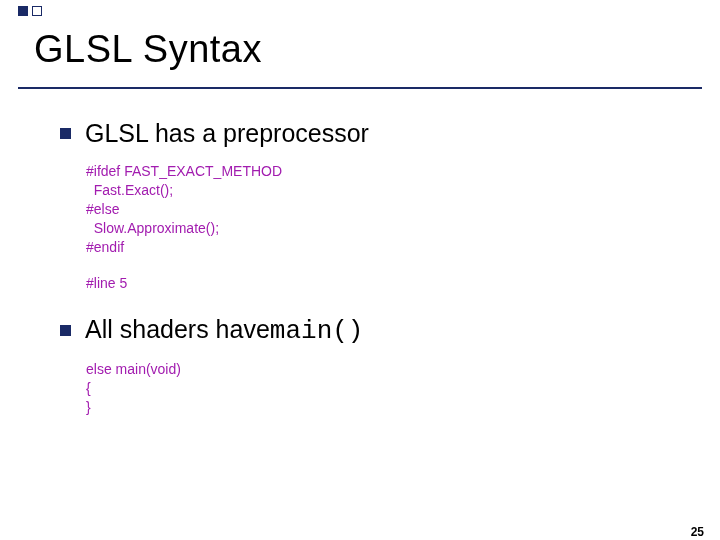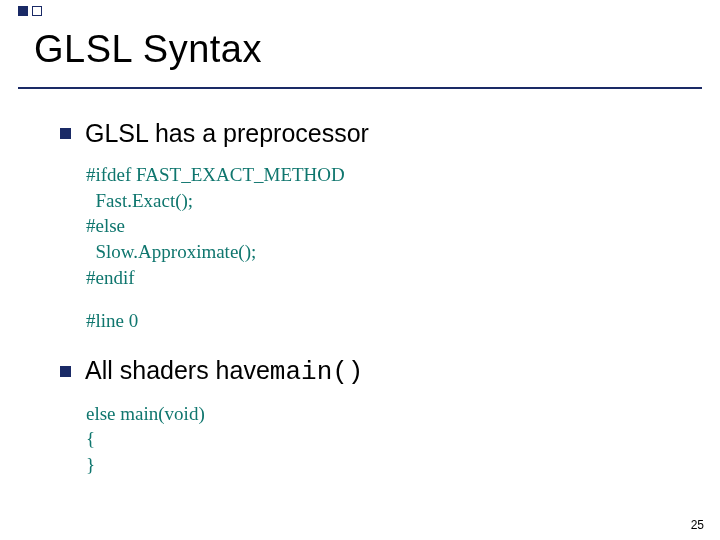--- a/index.html
+++ b/index.html
@@ -51,44 +51,44 @@
     width: 11px;
     height: 11px;
     background: #1a2a66;
     flex-shrink: 0;
   }
   .bullet-text {
     font-size: 25px;
     color: #000;
   }
   .code-block {
-    font-family: Liberation Serif, serif;
-    font-size: 19px;
+    font-family: Liberation Sans, sans-serif;
+    font-size: 14px;
     line-height: 1.35;
-    color: #0f766e;
+    color: #a21caf;
     margin-left: 26px;
     white-space: pre;
     margin-bottom: 18px;
   }
   .mixed-line {
     font-size: 25px;
     color: #000;
     display: inline-flex;
     align-items: baseline;
   }
   .mono-inline {
     font-family: "Courier New", Courier, monospace;
     font-size: 26px;
   }
   .page-num {
     position: absolute;
-    bottom: 8px;
+    bottom: 1px;
     right: 16px;
     font-size: 12px;
-    font-weight: normal;
+    font-weight: bold;
     color: #000;
   }
 </style>
 </head>
 <body>
 
 <div class="decoration">
   <div class="sq filled"></div>
   <div class="sq"></div>
 </div>
@@ -101,21 +101,21 @@
   <div class="bullet-row">
     <div class="bullet"></div>
     <div class="bullet-text">GLSL has a preprocessor</div>
   </div>
 
   <div class="code-block">#ifdef FAST_EXACT_METHOD
   Fast.Exact();
 #else
   Slow.Approximate();
 #endif</div>
-  <div class="code-block">#line 0</div>
+  <div class="code-block">#line 5</div>
 
   <div class="bullet-row" style="margin-top:22px;">
     <div class="bullet"></div>
     <div class="mixed-line">
       <span>All shaders have </span>
       <span class="mono-inline">main()</span>
     </div>
   </div>
 
   <div class="code-block">else main(void)

